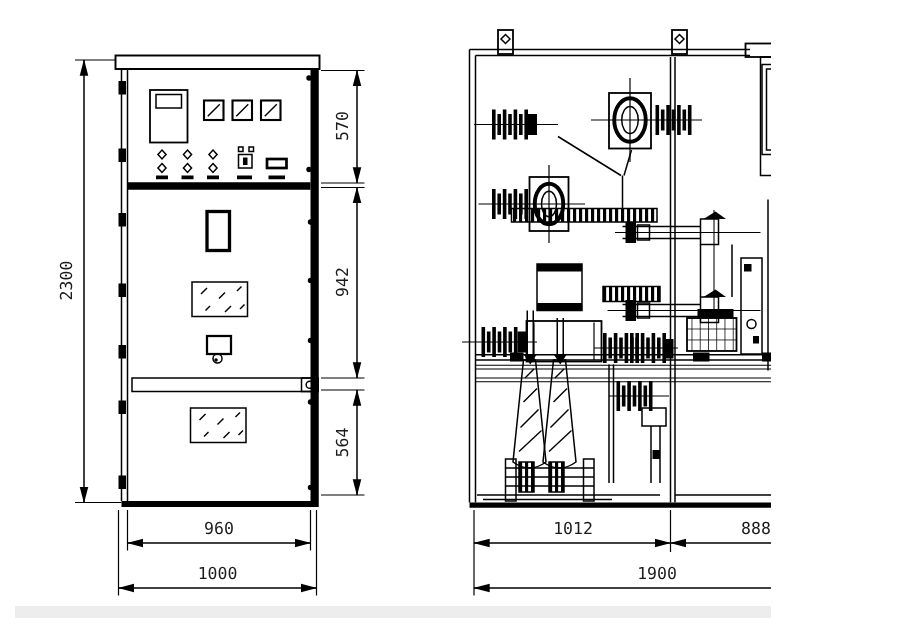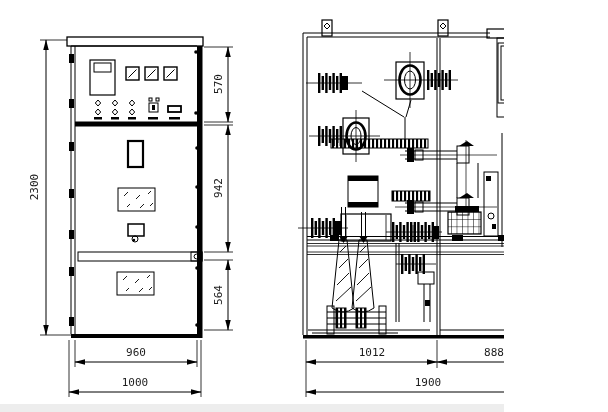--- a/index.html
+++ b/index.html
@@ -1,17 +1,17 @@
 <!DOCTYPE html>
 <html><head>
 <meta charset="utf-8">
 <style>
   html,body{margin:0;padding:0;background:#ffffff;}
   .page{position:relative;width:504px;height:412px;background:#15803d;overflow:hidden;
-        font-family:"DejaVu Sans Mono", monospace;}
+        font-family:"DejaVu Sans Mono", monospace;margin-left:10px;}
   svg{position:absolute;left:0;top:0;}
   svg text{font-family:"DejaVu Sans Mono", monospace;font-size:11px;fill:#1c1c1c;}
   svg .ln{stroke:#000;fill:none;}
   svg .fil{fill:#000;stroke:none;}
 </style>
 </head>
 <body>
 
 <div class="page">
 <svg width="608" height="412" viewBox="0 0 608 412">

